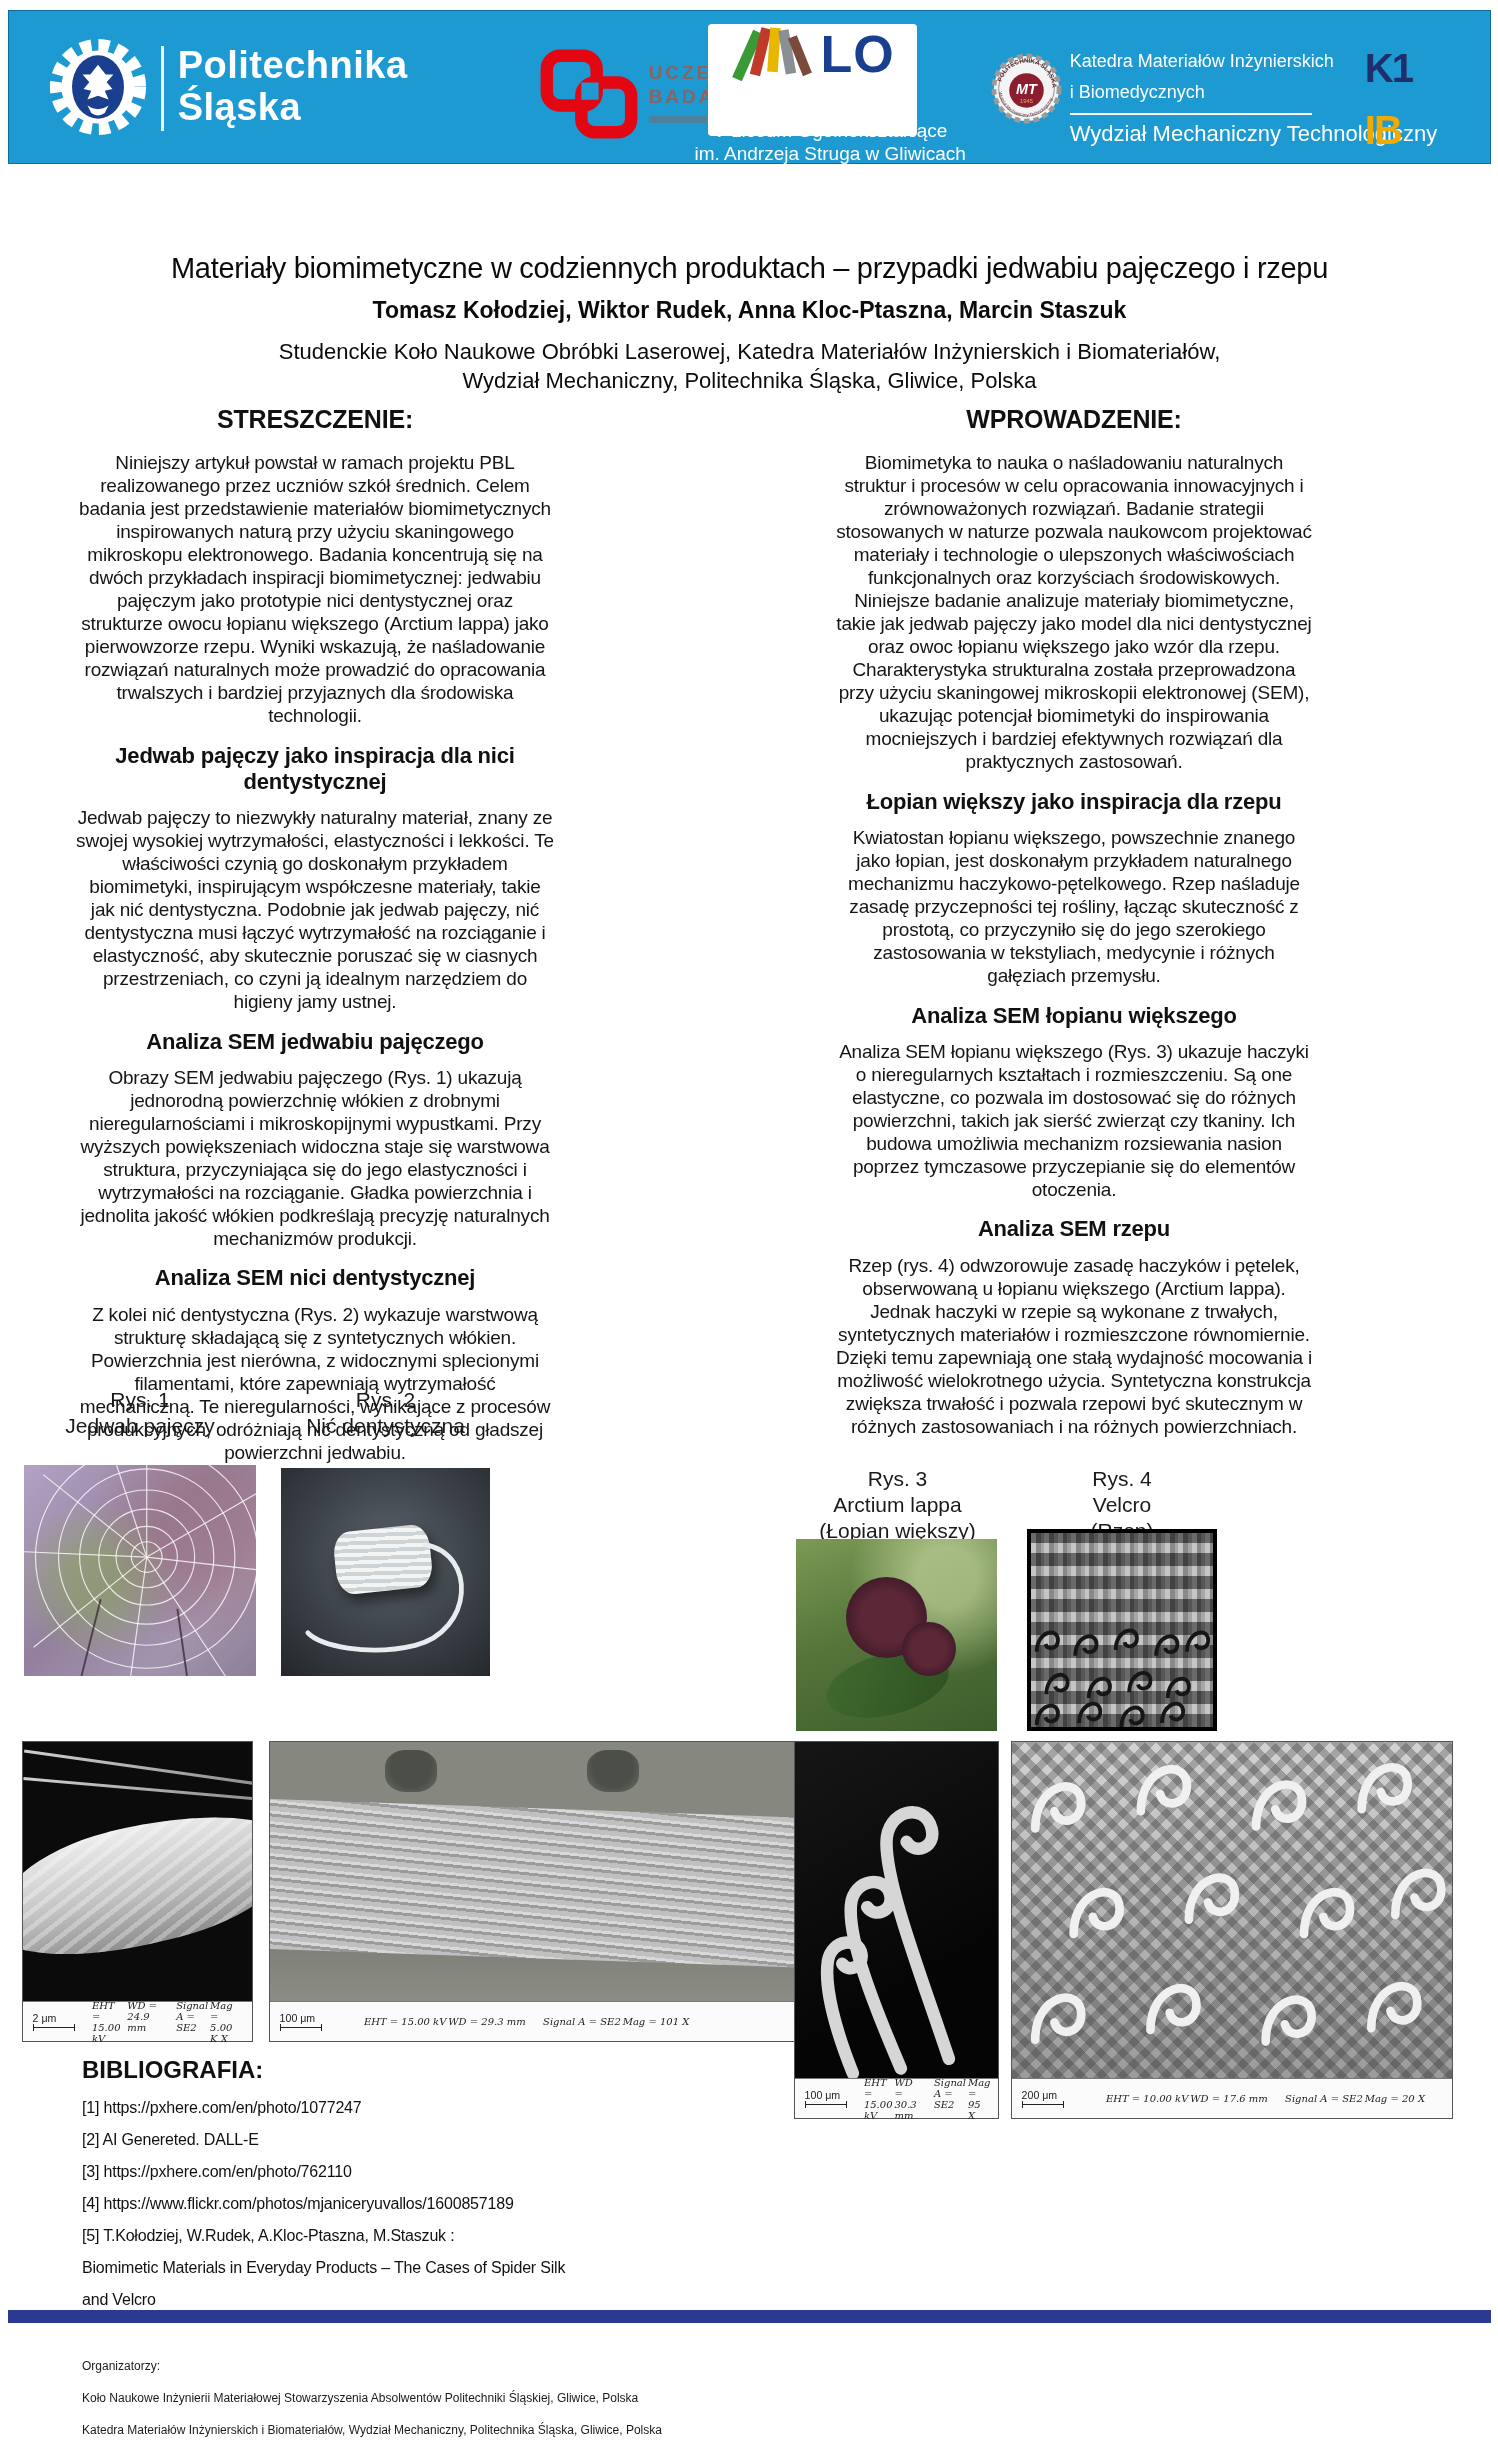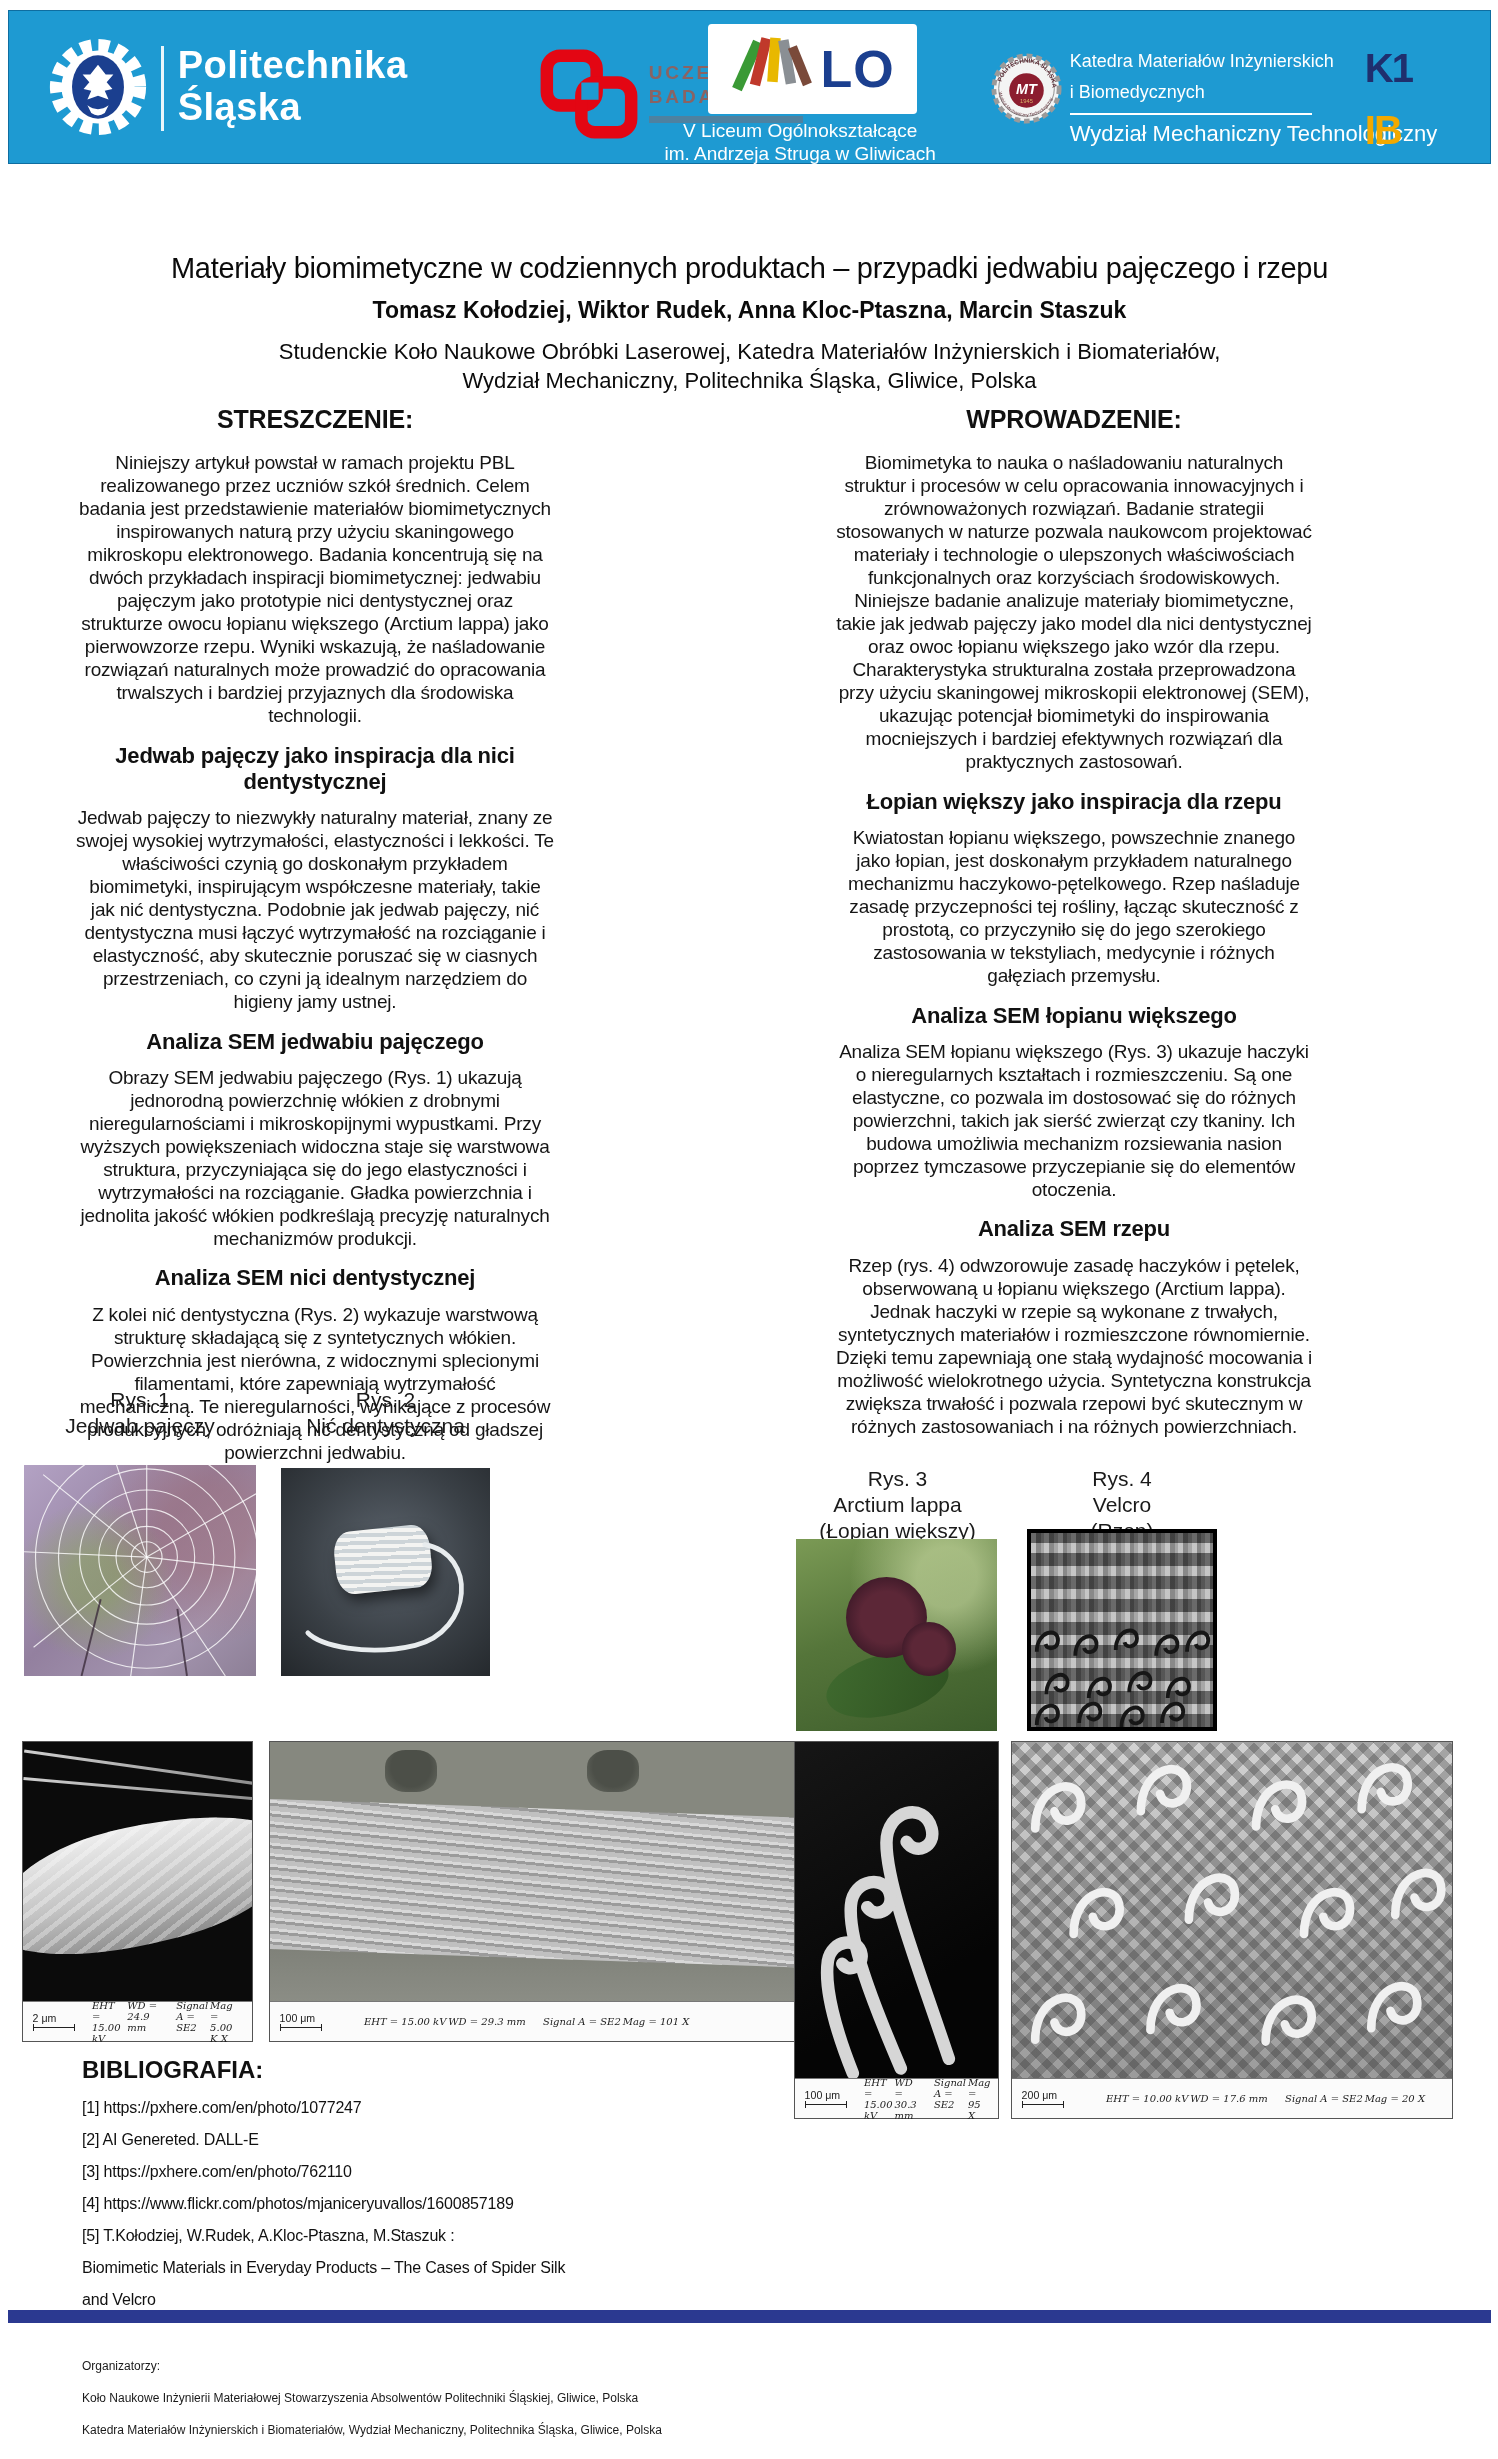--- a/index.html
+++ b/index.html
@@ -14,24 +14,24 @@
   .header-band {
     position:absolute; left:7.7px; top:9.6px; width:1483px; height:154px;
     background:#1E9AD2; border:1.9px solid #0E6DA0;
   }
   .gear-svg { position:absolute; left:38px; top:25px; }
   .hdr-divider { position:absolute; left:152px; top:35px; width:2.9px; height:85px; background:rgba(255,255,255,.9); }
   .polsl-text { position:absolute; left:169px; top:33px; color:#fff; font-weight:700; font-size:38px; line-height:42px; letter-spacing:0.5px; }
   .chain-svg { position:absolute; left:530px; top:37px; }
   .ub-text { position:absolute; left:640px; top:50px; color:#8A6363; font-weight:700; font-size:19px; line-height:24px; letter-spacing:2.9px; }
   .ub-sub { width:154px; height:6.7px; margin-top:7.7px; background:rgba(138,99,99,.45); }
-  .vlo-box { position:absolute; left:699px; top:13.4px; width:209px; height:90px; background:#fff; border-radius:3.8px;
-             display:flex; align-items:center; justify-content:center; gap:7.7px; }
+  .vlo-box { position:absolute; left:699px; top:13.4px; width:209px; height:112px; background:#fff; border-radius:3.8px;
+             display:flex; align-items:flex-start; justify-content:center; gap:7.7px; }
   .vlo-lo { color:#1B3F8F; font-weight:800; font-size:52px; letter-spacing:1px; }
-  .vlo-caption { position:absolute; left:614px; top:108px; width:355px; text-align:center;
+  .vlo-caption { position:absolute; left:644px; top:108px; width:355px; text-align:center;
                  color:#fff; font-size:19px; line-height:23px; }
   .mt-badge { position:absolute; left:982px; top:42px; }
   .katedra { position:absolute; left:1061px; top:35px; color:#fff; }
   .katedra .l1 { font-size:18px; line-height:31px; }
   .katedra .rule { width:242px; height:1.9px; background:#fff; margin:5.8px 0 5.8px 0; }
   .katedra .l3 { font-size:22px; line-height:25px; }
   .k1ib { position:absolute; left:1356px; top:38px; width:67px; font-weight:800; line-height:38px; font-size:40px; font-family:"Liberation Sans",sans-serif; }
   .k1ib .row { display:block; letter-spacing:-1.9px; }
   .k1ib .navy { color:#1F2F6E; }
   .k1ib .gold { color:#F2A900;margin-top:24px; }

